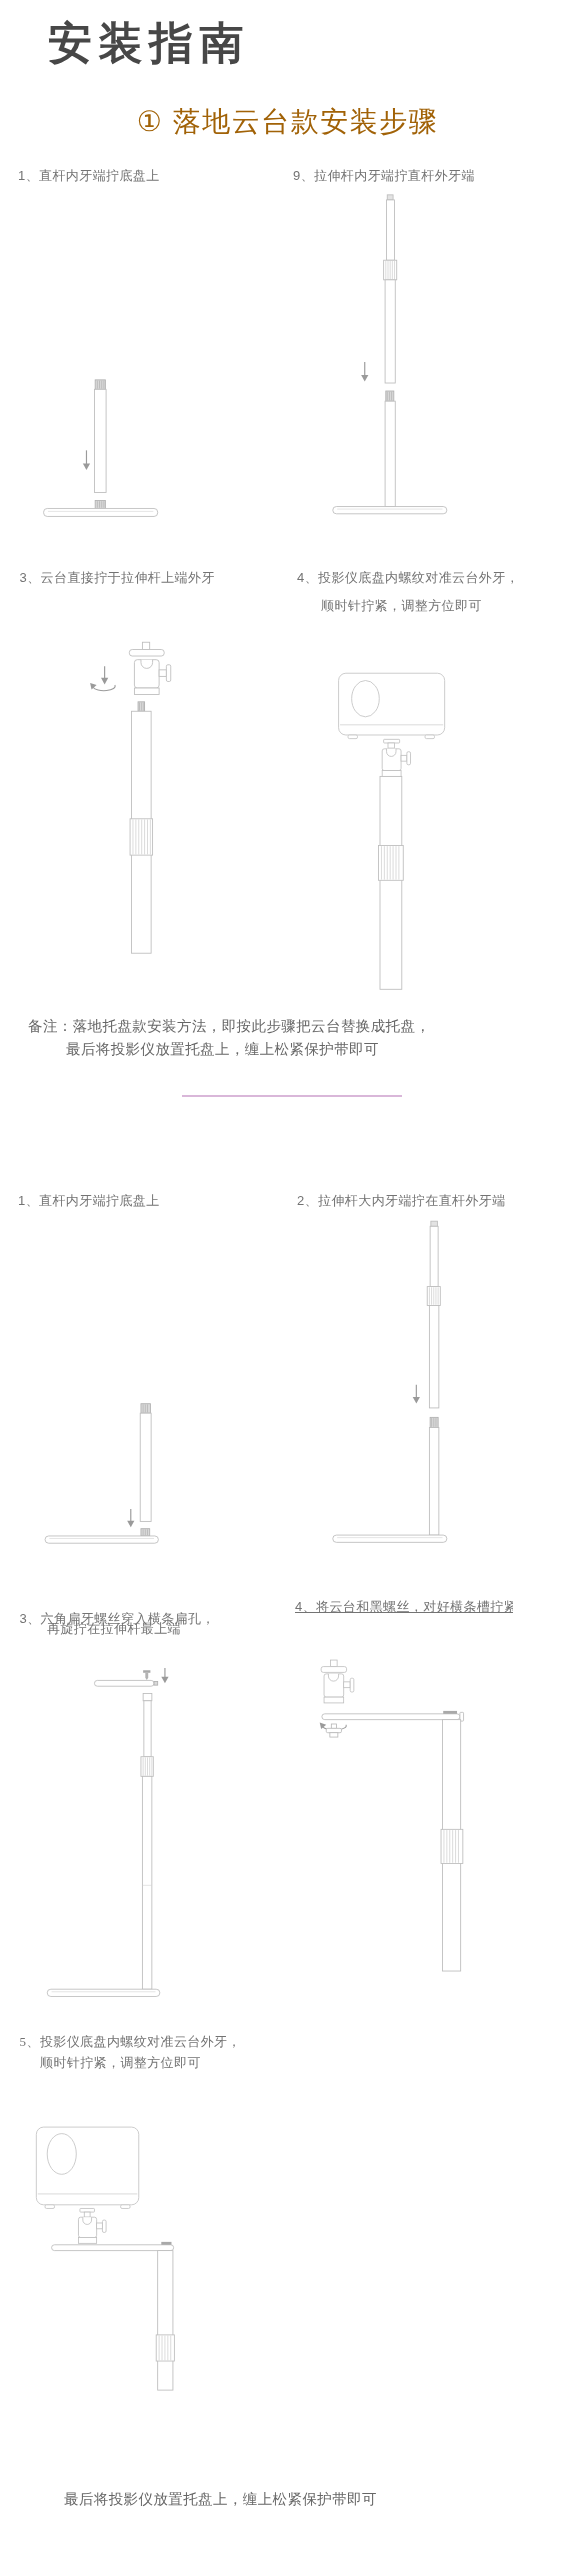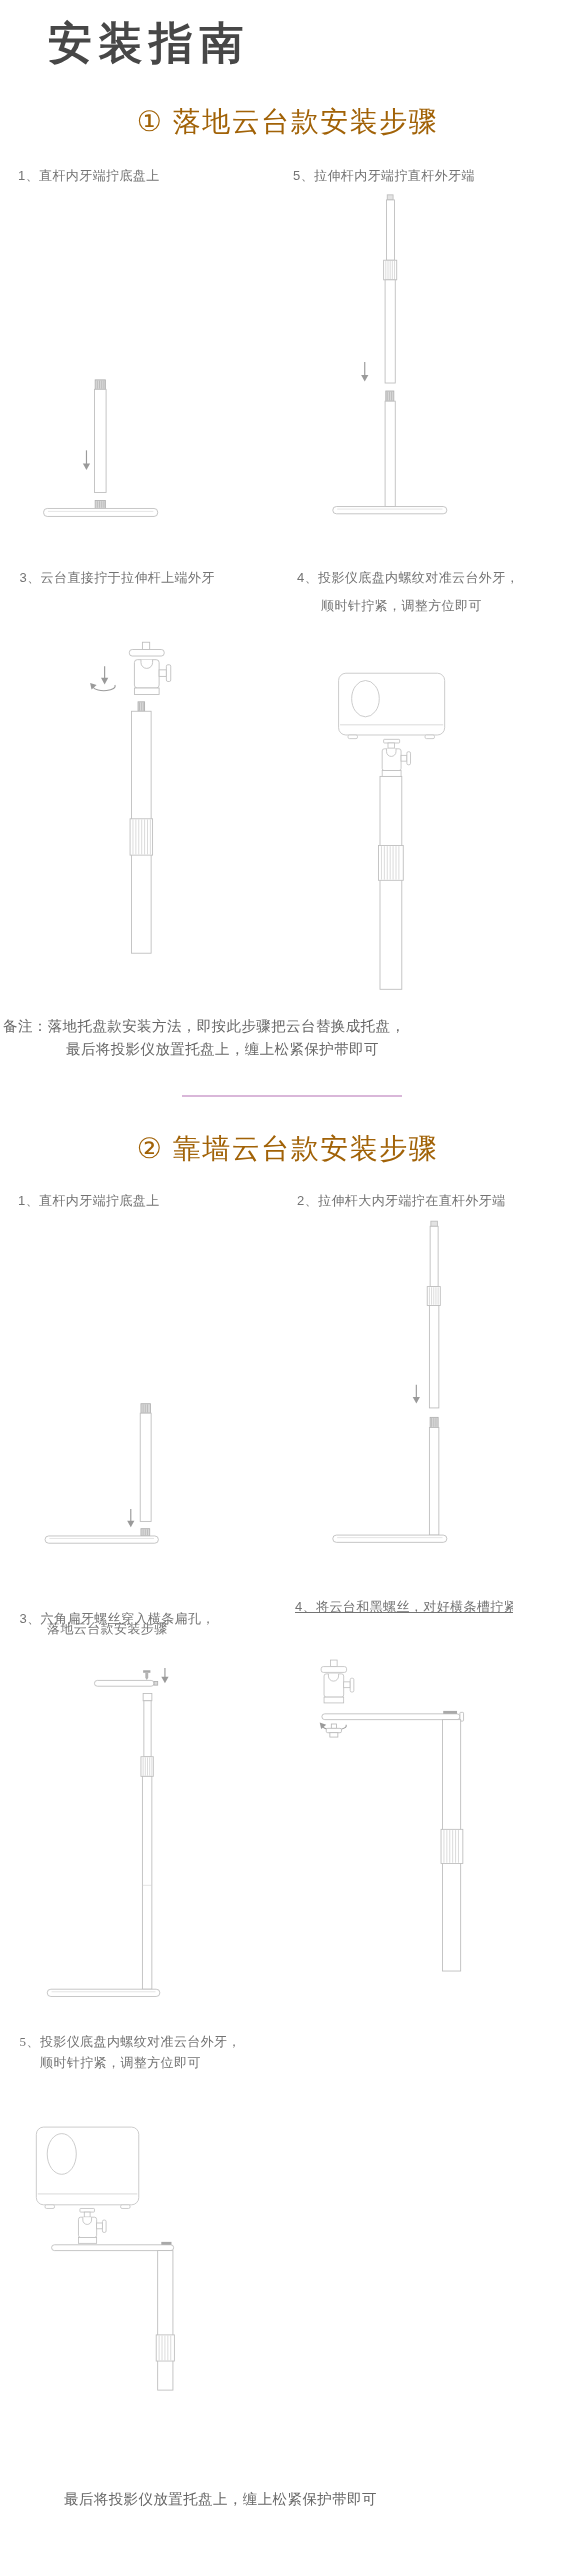--- a/index.html
+++ b/index.html
@@ -28,21 +28,21 @@
 </head>
 <body>
 
 <div id="page">
 
   <div class="abs title" style="left:48px;top:20.4px;">安装指南</div>
 
   <div class="abs sec-heading" style="left:0;top:105px;">① 落地云台款安装步骤</div>
 
   <div class="abs step" style="left:18px;top:167px;">1、直杆内牙端拧底盘上</div>
-  <div class="abs step" style="left:293px;top:167px;">5、拉伸杆内牙端拧直杆外牙端</div>
+  <div class="abs step" style="left:293px;top:167px;">9、拉伸杆内牙端拧直杆外牙端</div>
 
   <svg class="abs" style="left:0;top:167px;" width="287" height="356" viewBox="0 0 395 490">
     <g stroke="#bdbdbd" fill="#ffffff" stroke-width="1.2">
       <rect x="131" y="293" width="14" height="13" fill="#d9d9d9" stroke="#b0b0b0"></rect>
       <path d="M134 294 V305 M137 294 V305 M140 294 V305 M143 294 V305" stroke="#a8a8a8" stroke-width="0.8" fill="none"></path>
       <rect x="130" y="306" width="16" height="142"></rect>
       <rect x="131" y="459" width="14" height="11" fill="#d9d9d9" stroke="#b0b0b0"></rect>
       <path d="M134 460 V469 M137 460 V469 M140 460 V469 M143 460 V469" stroke="#a8a8a8" stroke-width="0.8" fill="none"></path>
       <rect x="60" y="470" width="157" height="11" rx="5"></rect>
       <line x1="66" y1="474" x2="211" y2="474" stroke="#d2d2d2" stroke-width="0.8"></line>
@@ -120,26 +120,25 @@
       <rect x="165" y="133" width="5" height="18" rx="2"></rect>
       <rect x="131" y="159" width="26" height="8"></rect>
     </g>
     <g stroke="#bdbdbd" fill="#ffffff" stroke-width="1.2">
       <rect x="128" y="167" width="30" height="293"></rect>
       <rect x="126" y="262" width="34" height="48"></rect>
       <path d="M130 263 V309 M134 263 V309 M138 263 V309 M142 263 V309 M146 263 V309 M150 263 V309 M154 263 V309" stroke="#c8c8c8" stroke-width="0.9" fill="none"></path>
     </g>
   </svg>
 
-  <div class="abs note" style="left:3px;top:1016px;">备注：落地托盘款安装方法，即按此步骤把云台替换成托盘，</div>
+  <div class="abs note" style="left:28px;top:1016px;">备注：落地托盘款安装方法，即按此步骤把云台替换成托盘，</div>
   <div class="abs note" style="left:66px;top:1039px;">最后将投影仪放置托盘上，缠上松紧保护带即可</div>
 
   <div class="abs divider" style="left:182px;top:1095px;width:220px;"></div>
 
-  <div class="abs sec-heading" style="left:0;top:1132px;">② 靠墙云台款安装步骤</div>
 
   <div class="abs step" style="left:18px;top:1192px;">1、直杆内牙端拧底盘上</div>
   <div class="abs step" style="left:297px;top:1192px;">2、拉伸杆大内牙端拧在直杆外牙端</div>
 
   <svg class="abs" style="left:0;top:1229px;" width="287" height="324" viewBox="0 0 395 445">
     <g stroke="#bdbdbd" fill="#ffffff" stroke-width="1.2">
       <rect x="194" y="240" width="13" height="13" fill="#d9d9d9" stroke="#b0b0b0"></rect>
       <path d="M197 241 V252 M200 241 V252 M203 241 V252" stroke="#a8a8a8" stroke-width="0.8" fill="none"></path>
       <rect x="193" y="253" width="15" height="149"></rect>
       <rect x="194" y="412" width="12" height="10" fill="#d9d9d9" stroke="#b0b0b0"></rect>
@@ -166,21 +165,21 @@
       <rect x="63" y="435" width="157" height="10" rx="5"></rect>
       <line x1="69" y1="438.5" x2="214" y2="438.5" stroke="#d2d2d2" stroke-width="0.8"></line>
     </g>
     <g>
       <line x1="178" y1="228" x2="178" y2="246" stroke="#9a9a9a" stroke-width="1.6"></line>
       <polygon points="173,245 183,245 178,254" fill="#9a9a9a"></polygon>
     </g>
   </svg>
 
   <div class="abs step" style="left:19.6px;top:1598px;margin-top:12px;">3、六角扁牙螺丝穿入横条扁孔，</div>
-  <div class="abs step" style="left:47px;top:1620px;">落地云台款安装步骤</div>
+  <div class="abs step" style="left:47px;top:1620px;">再旋拧在拉伸杆最上端</div>
   <div class="abs step" style="left:295px;top:1598px;text-decoration:underline;">4、将云台和黑螺丝，对好横条槽拧紧</div>
 
   <svg class="abs" style="left:0;top:1662px;" width="287" height="342" viewBox="0 0 395 470">
     <g>
       <rect x="197" y="11" width="10" height="3.5" fill="#a9a9a9"></rect>
       <path d="M200 14.5 h4 v7 l-2 3 l-2 -3 z" fill="#b3b3b3"></path>
     </g>
     <g>
       <line x1="227" y1="8" x2="227" y2="21" stroke="#9a9a9a" stroke-width="1.6"></line>
       <polygon points="222,20 232,20 227,29" fill="#9a9a9a"></polygon>

